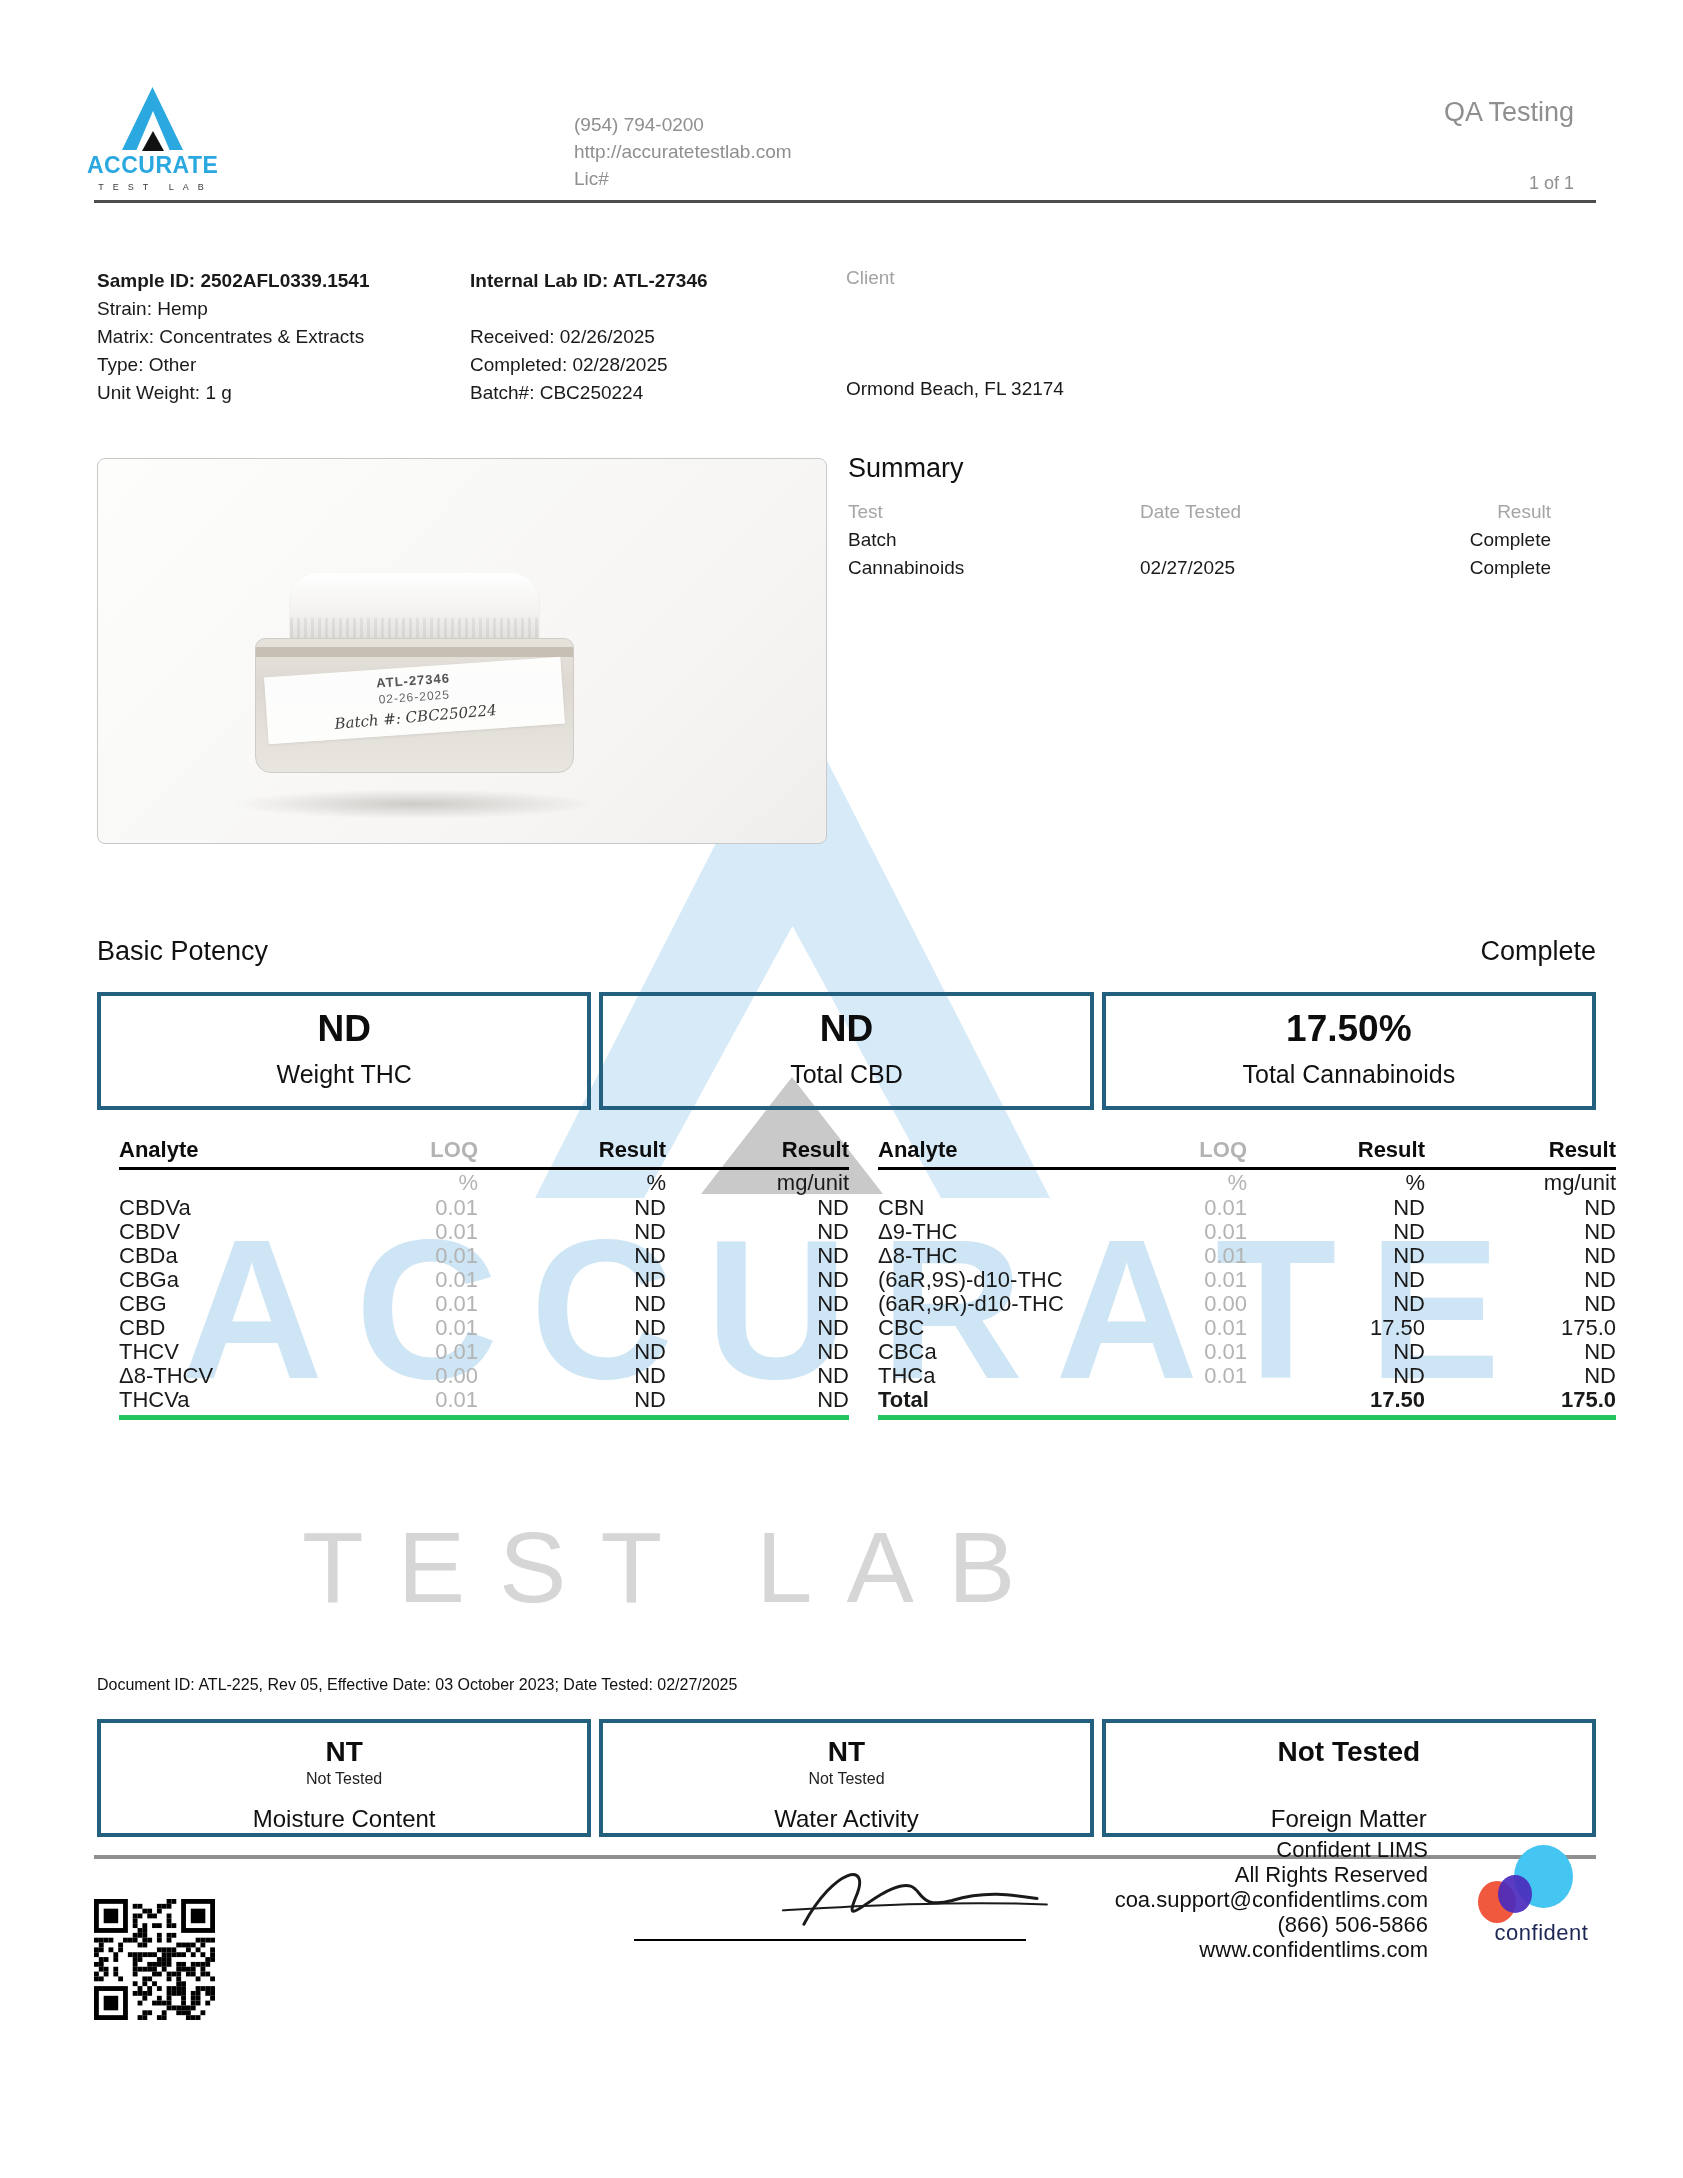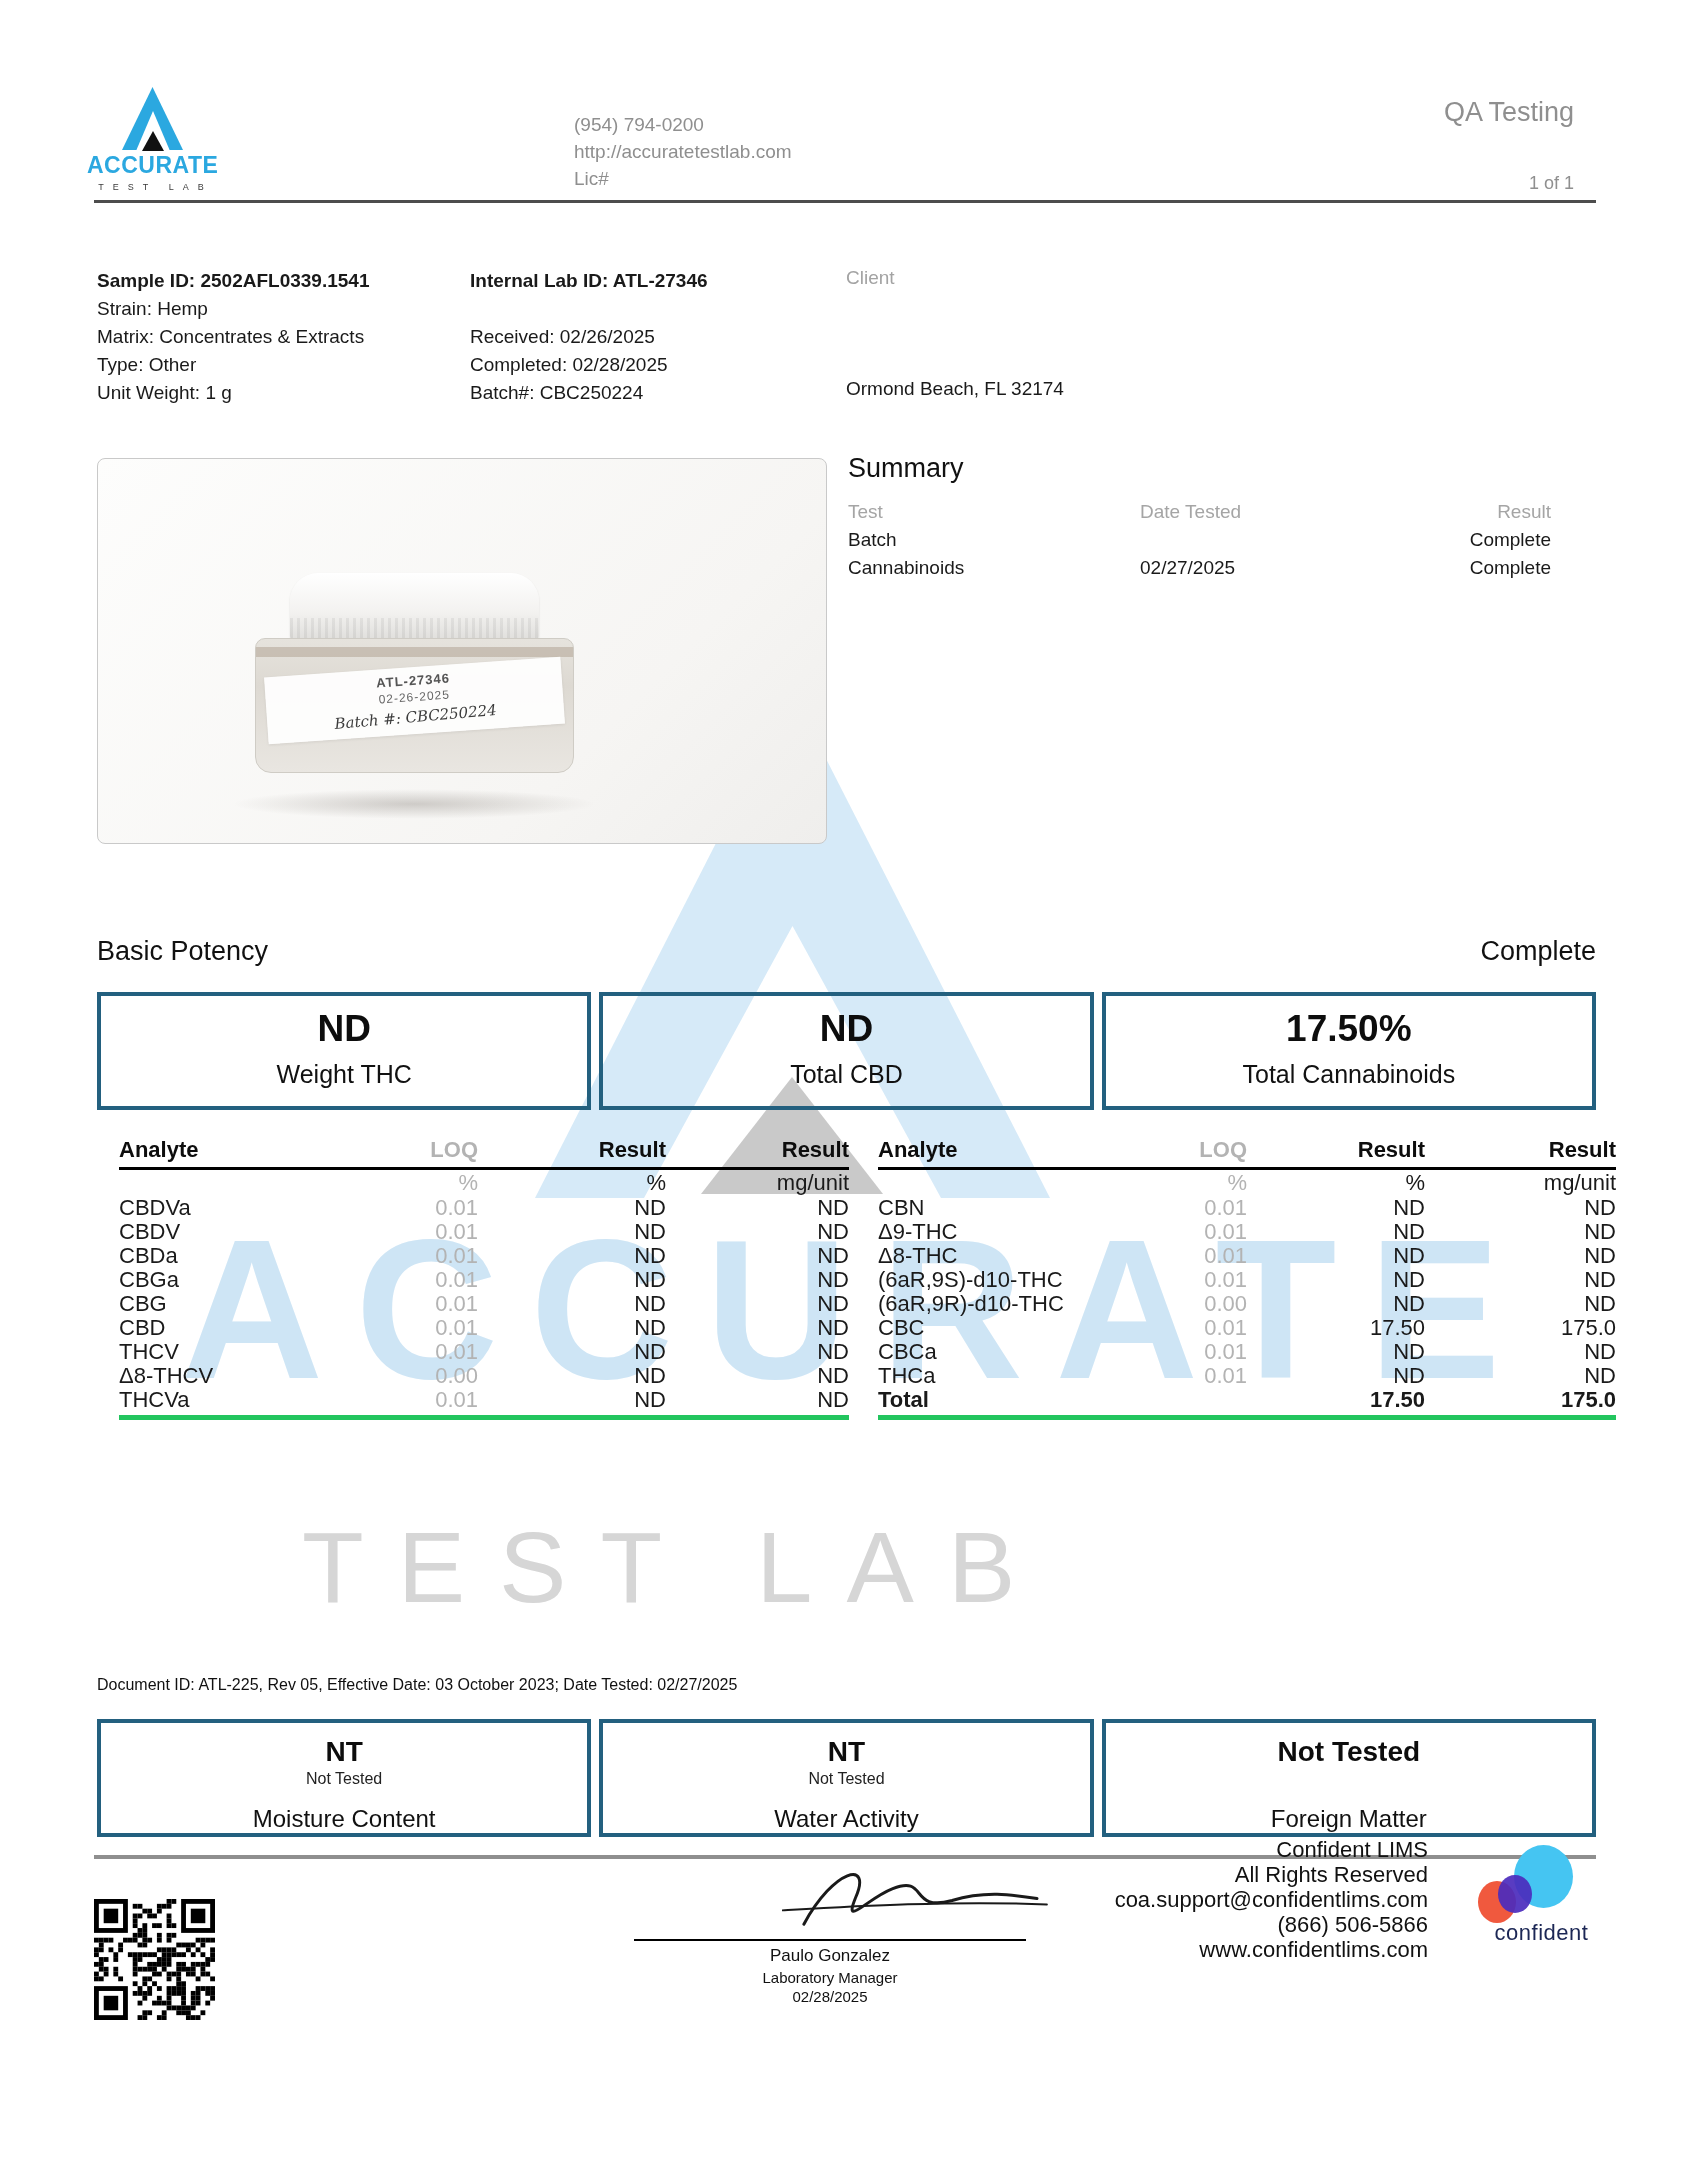--- a/index.html
+++ b/index.html
@@ -657,25 +657,20 @@
         <rect x="0" y="87.84" width="34.16" height="34.16" fill="#000"></rect>
         <rect x="4.88" y="92.72" width="24.4" height="24.4" fill="#fff"></rect>
         <rect x="9.76" y="97.6" width="14.64" height="14.64" fill="#000"></rect>
       </svg>
 
     <svg class="sig-svg" width="267" height="81" viewBox="0 0 270 82">
       <path d="M22 66 C52 10, 92 0, 74 40 C62 70, 86 40, 112 30 C148 16, 128 54, 172 42 C205 32, 232 36, 258 40" fill="none" stroke="#1a1a1a" stroke-width="3" stroke-linecap="round"></path>
       <path d="M0 52 C70 48, 170 42, 268 46" fill="none" stroke="#1a1a1a" stroke-width="2" stroke-linecap="round"></path>
     </svg>
     <div class="sig-line"></div>
-    <div class="sig-block">
-      <div class="sig-name">Paulo Gonzalez</div>
-      <div class="sig-title">Laboratory Manager</div>
-      <div class="sig-date">02/28/2025</div>
-    </div>
 
     <div class="lims-block">
 
         <div class="bold-row">Confident LIMS</div>
 
         <div class="bold-row">All Rights Reserved</div>
 
         <div class="bold-row">coa.support@confidentlims.com</div>
 
         <div class="bold-row">(866) 506-5866</div>

